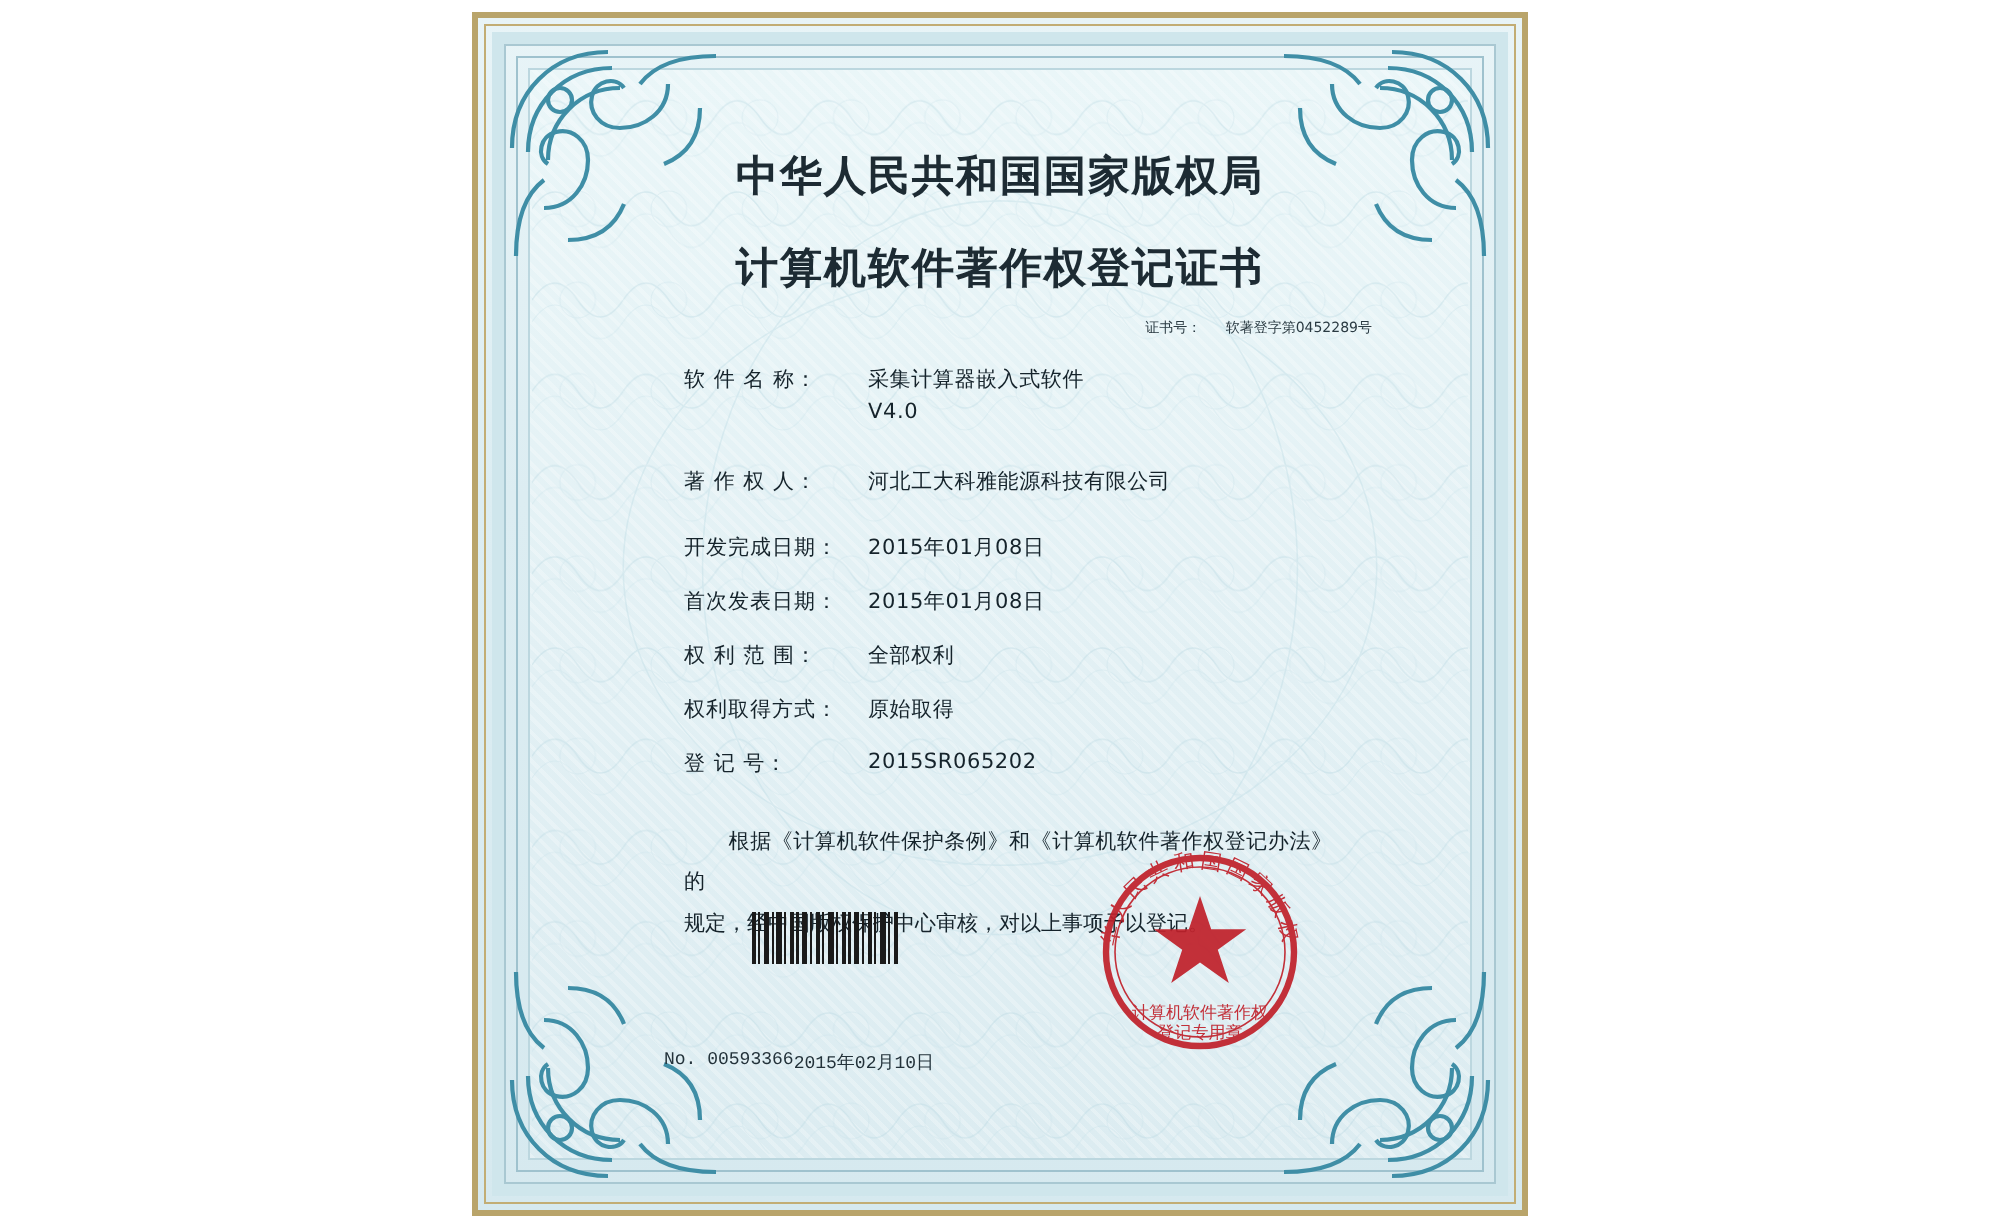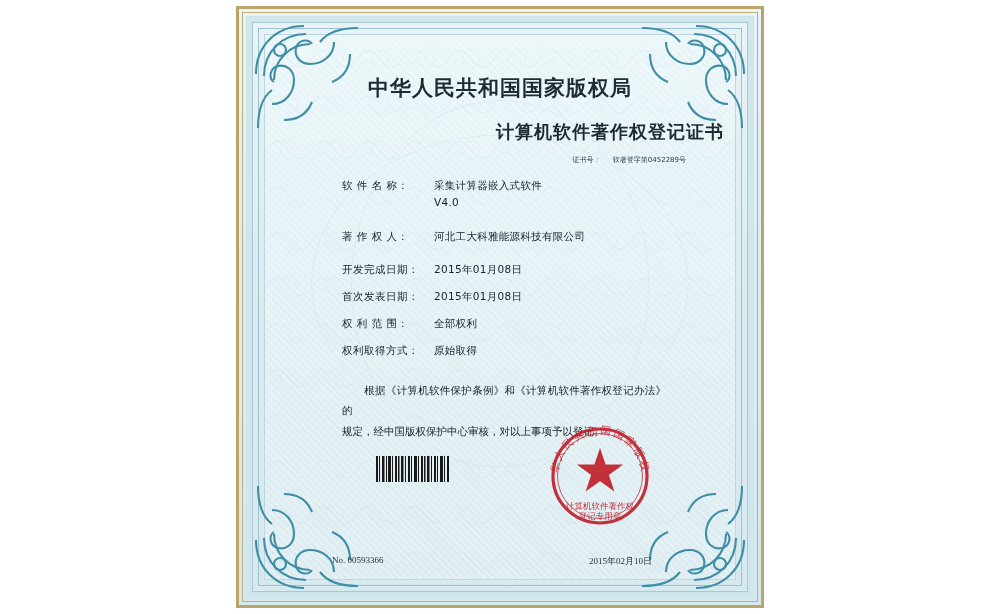--- a/index.html
+++ b/index.html
@@ -89,24 +89,24 @@
   .title-1 {
     text-align: center;
     font-family: "DejaVu Sans", sans-serif;
     font-weight: bold;
     font-size: 21px;
     letter-spacing: 1px;
     color: #1d2b33;
     margin-top: 28px;
   }
   .title-2 {
-    text-align: right;
+    text-align: center;
     font-family: "DejaVu Sans", sans-serif;
     font-weight: bold;
-    font-size: 18px;
+    font-size: 21px;
     letter-spacing: 1px;
     color: #1d2b33;
     margin-top: 18px;
   }
 
   .cert-no-line {
     margin-top: 11px;
     text-align: right;
     padding-right: 38px;
     font-size: 7px;
@@ -172,27 +172,26 @@
     bottom: 30px;
     width: 124px;
     height: 124px;
     opacity: 0.92;
   }
 
   .footer {
     position: absolute;
     left: 0;
     right: 0;
-    bottom: 0;
+    bottom: 30px;
     display: flex;
-    justify-content: space-between;
     padding: 0 62px 0 56px;
     font-size: 9px;
     color: #23323a;
-    font-family: Liberation Serif, serif;
+    font-family: Liberation Mono, monospace;
   }
   .footer .date { margin-right: 10px; }
 </style>
 </head>
 <body>
 
 <div class="cert-wrap">
   <div class="border-a"></div>
   <div class="border-b"></div>
   <div class="border-c"></div>
@@ -307,20 +306,24 @@
       <div class="field-row">
         <div class="field-label">权 利 范 围：</div>
         <div class="field-value">全部权利</div>
       </div>
 
       <div class="field-row">
         <div class="field-label">权利取得方式：</div>
         <div class="field-value">原始取得</div>
       </div>
 
+      <div class="field-row">
+        <div class="field-label">登 记 号：</div>
+        <div class="field-value">2015SR065202</div>
+      </div>
 
     </div>
 
     <div class="statement">
       <div>
         <span class="indent"></span><span>根据《计算机软件保护条例》和《计算机软件著作权登记办法》的</span>
       </div>
       <div>规定，经中国版权保护中心审核，对以上事项予以登记。</div>
     </div>
 

